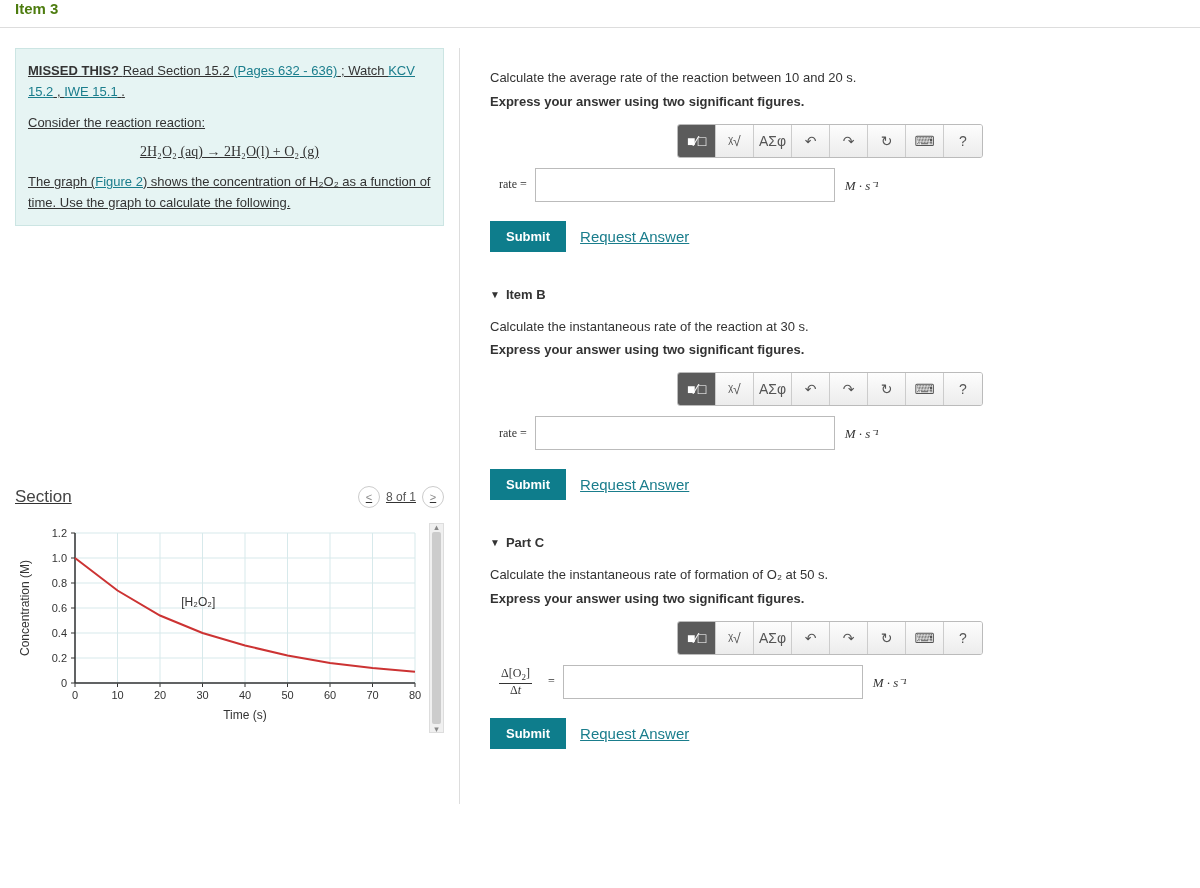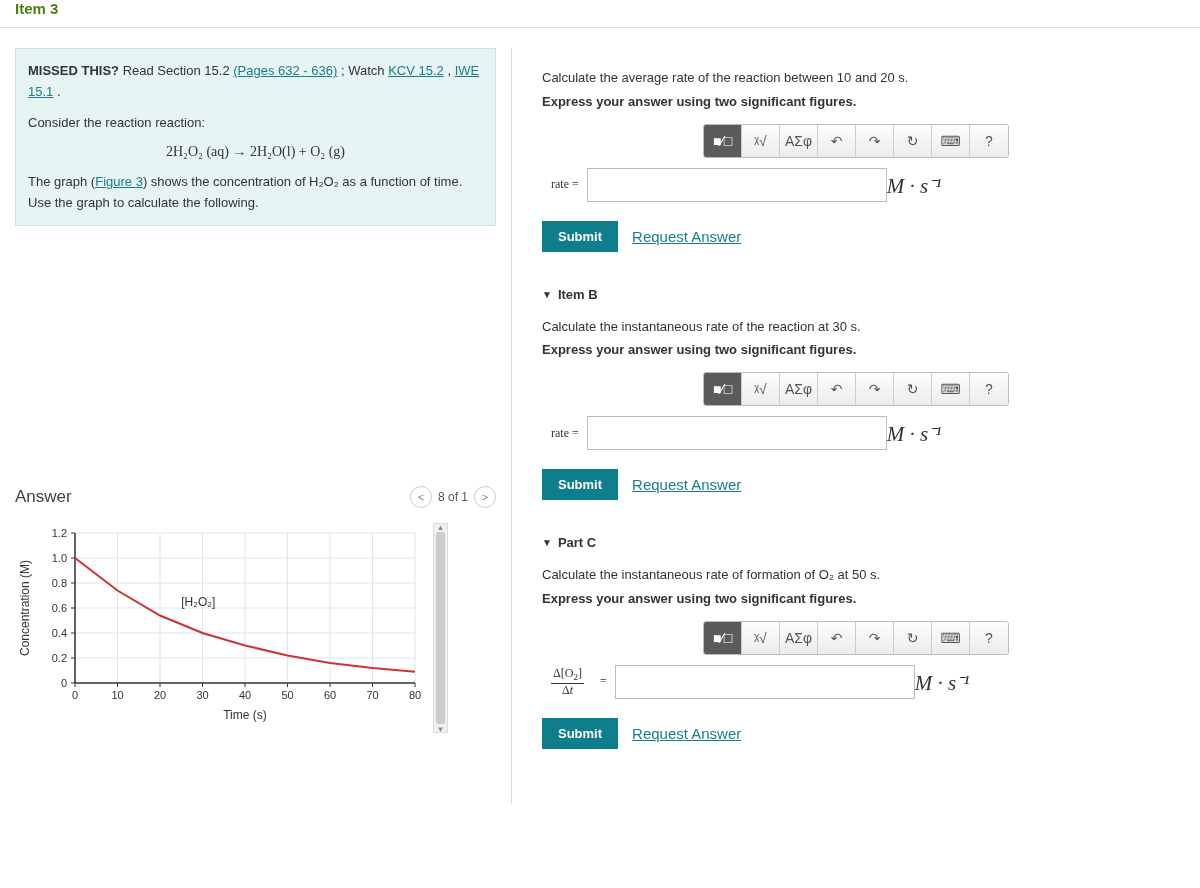--- a/index.html
+++ b/index.html
@@ -1,20 +1,20 @@
 <!DOCTYPE html>
 <html><head>
 <meta charset="utf-8">
 <style>
   * { box-sizing: border-box; margin: 0; padding: 0; }
   body { font-family: Arial, Helvetica, sans-serif; font-size: 13px; color: #333; background: #fff; width: 1200px; }
   .item-title { color: #4d7c0f; font-weight: bold; font-size: 15px; padding: 0 0 10px 15px; }
   .hr { border-bottom: 1px solid #ddd; margin-bottom: 20px; }
   .layout { display: flex; }
-  .left { width: 512px; border-right: 1px solid #ddd; padding: 0 15px 0 15px; }
+  .left { width: 460px; border-right: 1px solid #ddd; padding: 0 15px 0 15px; text-decoration: underline; }
   .right { flex: 1; padding: 20px 30px; }
   .missed-box { background: #e6f4f3; border: 1px solid #cce5e3; padding: 12px; margin-bottom: 25px; line-height: 1.6; }
   .missed-box a, .link { color: #1a7d8c; text-decoration: underline; cursor: pointer; }
   .eq { text-align: center; font-family: Georgia, serif; font-size: 14px; margin: 8px 0; }
   .figure-hdr { display: flex; align-items: center; justify-content: space-between; margin-top: 260px; }
   .fig-title { font-size: 17px; color: #444; }
   .fig-nav { display: flex; align-items: center; gap: 6px; font-size: 12px; color: #555; }
   .nav-btn { width: 22px; height: 22px; border: 1px solid #ccc; border-radius: 50%; background: #fff; color: #888; display: flex; align-items: center; justify-content: center; cursor: pointer; font-size: 11px; }
   .chart-wrap { margin-top: 15px; position: relative; height: 210px; display: flex; }
   .scroll-stub { width: 15px; background: #f0f0f0; border: 1px solid #ddd; margin-left: 8px; position: relative; }
@@ -26,21 +26,21 @@
   .prompt { margin-bottom: 6px; line-height: 1.5; }
   .instruct { font-weight: bold; margin-bottom: 14px; }
   .toolbar-row { display: flex; justify-content: center; margin-bottom: 10px; }
   .toolbar { display: inline-flex; border: 1px solid #bbb; border-radius: 3px; overflow: hidden; background: #f6f6f6; }
   .tool { width: 38px; height: 32px; display: flex; align-items: center; justify-content: center; border-right: 1px solid #ccc; font-size: 14px; color: #555; background: linear-gradient(#fdfdfd, #ececec); cursor: pointer; }
   .tool:last-child { border-right: none; }
   .tool.dark { background: #5b5b5b; color: #fff; }
   .val-input { height: 34px; border: 1px solid #bbb; background: #fff; width: 300px; }
   .input-frame { display: flex; align-items: center; }
   .lbl { font-family: Georgia, serif; font-size: 12px; margin: 0 8px; }
-  .units { font-family: Georgia, serif; font-style: italic; font-size: 21px; white-space: nowrap; }
+  .units { font-family: Georgia, serif; font-style: italic; font-size: 13px; margin-left: 10px; white-space: nowrap; }
   .submit-row { display: flex; align-items: center; gap: 14px; }
   .submit-btn { background: #0e7d8c; color: #fff; border: none; padding: 8px 16px; font-size: 13px; font-weight: bold; cursor: pointer; }
   .req-link { color: #1a7d8c; text-decoration: underline; font-size: 15px; cursor: pointer; }
   .answer-panel { border: 1px solid transparent; }
   sub { font-size: 0.75em; }
   svg text { font-family: Arial, sans-serif; }
 </style>
 </head>
 <body>
 
@@ -57,26 +57,26 @@
         <a class="link">(Pages 632 - 636)</a>
         <span> ; Watch </span>
         <a class="link">KCV 15.2</a>
         <span>, </span>
         <a class="link">IWE 15.1</a>
         <span> .</span>
       </div>
       <div style="margin-top:10px;">Consider the reaction reaction:</div>
       <div class="eq">2H₂O₂ (aq) → 2H₂O(l) + O₂ (g)</div>
       <div>
-        <span>The graph (</span><a class="link">Figure 3</a><span>) shows the concentration of H₂O₂ as a function of time. Use the graph to calculate the following.</span>
+        <span>The graph (</span><a class="link">Figure 2</a><span>) shows the concentration of H₂O₂ as a function of time. Use the graph to calculate the following.</span>
       </div>
     </div>
 
     <div class="figure-hdr">
-      <div class="fig-title">Answer</div>
+      <div class="fig-title">Section</div>
       <div class="fig-nav">
         <div class="nav-btn">&lt;</div>
         <span>8 of 1</span>
         <div class="nav-btn">&gt;</div>
       </div>
     </div>
 
     <div class="chart-wrap">
       <svg id="chart" width="410" height="200">
           <line x1="60" y1="10" x2="60" y2="160" stroke="#d7e9eb" stroke-width="1"></line>

